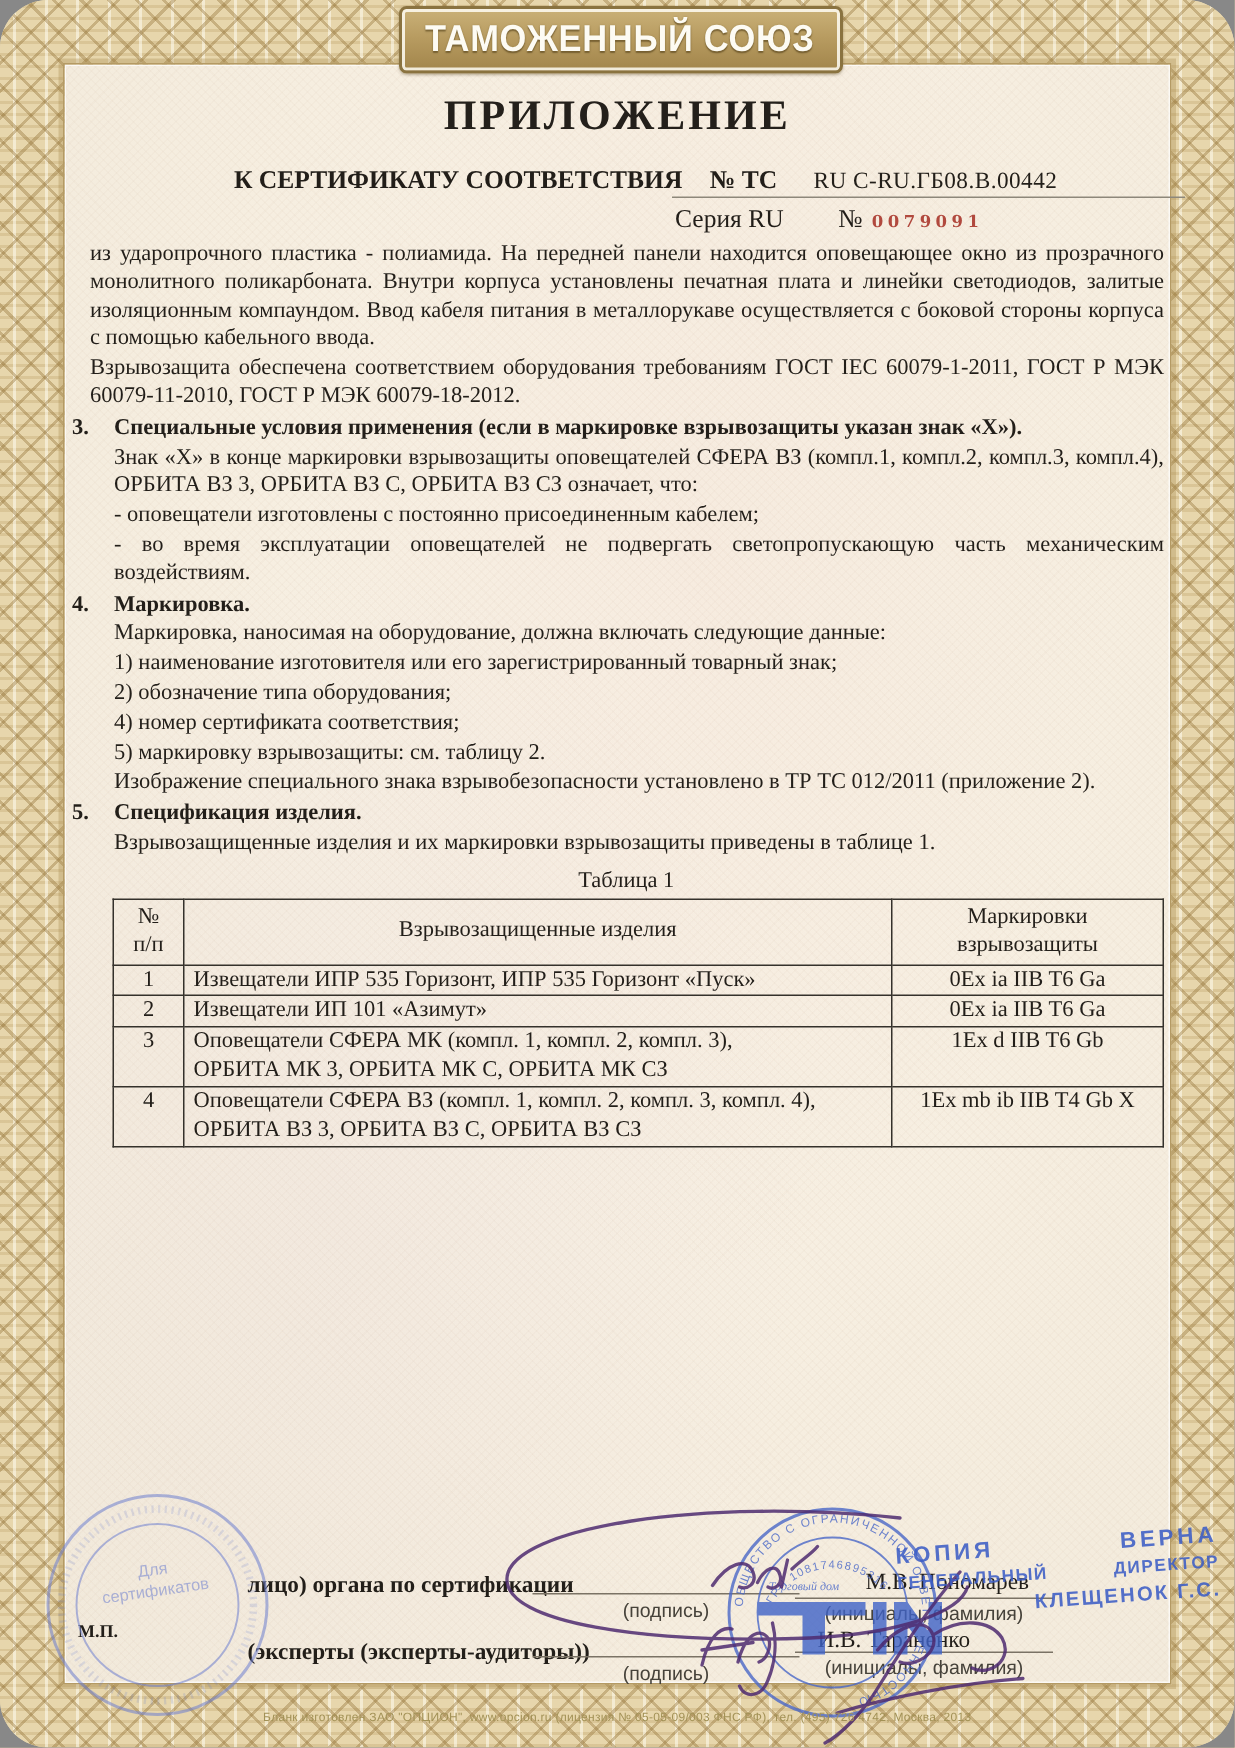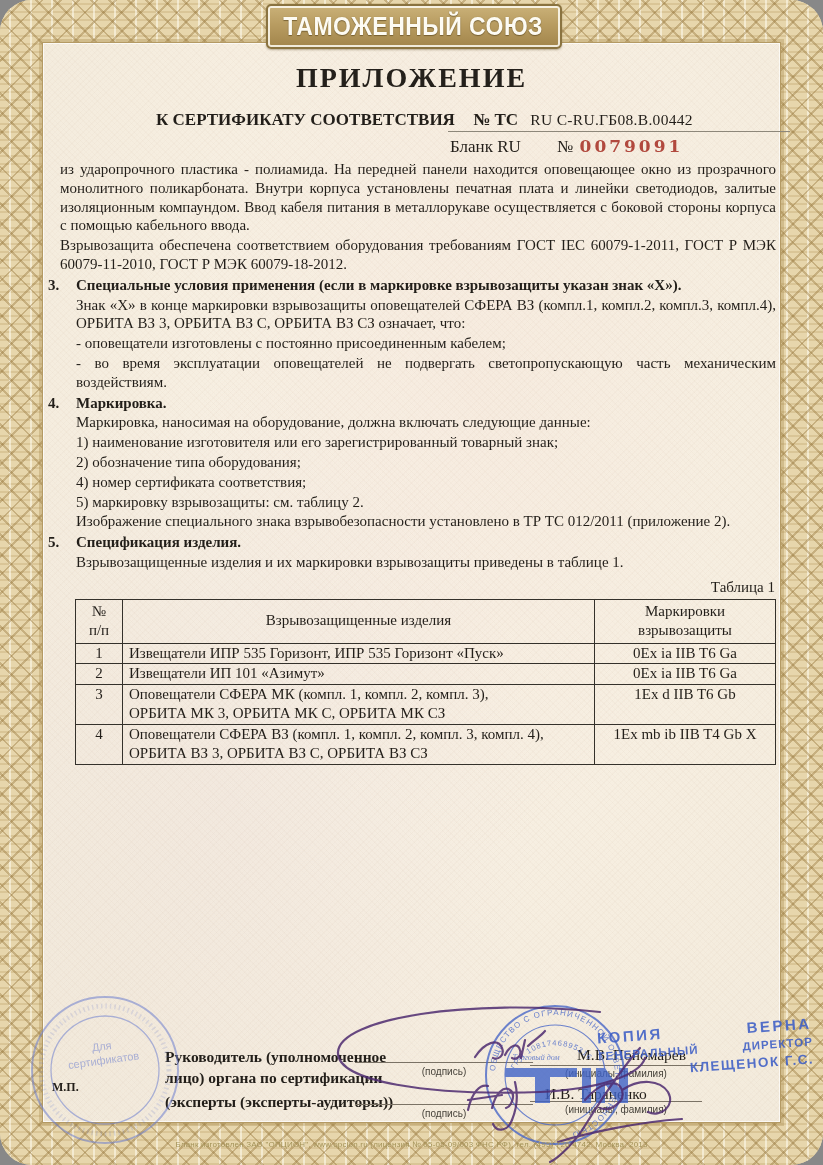--- a/index.html
+++ b/index.html
@@ -43,52 +43,52 @@
     text-shadow:0 1px 1px rgba(90,70,30,.65), 0 0 1px rgba(120,95,40,.5);
   }
   
   .title{
     position:absolute;z-index:2;top:62px;left:0;width:100%;text-align:center;
     font-size:28px;font-weight:700;letter-spacing:2px;color:#24201b;
   }
   .cert-line{
     position:absolute;z-index:2;top:110px;left:156px;font-size:17px;font-weight:700;white-space:nowrap;
   }
-  .cert-number{font-weight:400;font-size:15.5px;letter-spacing:.3px;padding-left:8px;}
+  .cert-number{font-weight:400;font-size:15.5px;letter-spacing:.3px;padding-left:8px;margin-left:12px;}
   .cert-underline{position:absolute;z-index:2;top:131px;left:448px;width:342px;border-bottom:1px solid #8d877a;}
   .series-line{
     position:absolute;z-index:2;top:136px;left:450px;font-size:17px;white-space:nowrap;
   }
   .series-line .gap{display:inline-block;width:28px;}
   .serial{
-    font-family:"DejaVu Serif", serif;font-weight:700;font-size:17px;
+    font-family:"DejaVu Serif", serif;font-weight:700;font-size:11px;
     color:#b1493e;letter-spacing:3px;padding-left:6px;
   }
   
   .content{
     position:absolute;z-index:2;left:60px;top:160px;width:716px;
     font-size:15px;line-height:18.8px;text-align:justify;
   }
   .content p{margin:0 0 1px 0;}
   .sec{position:relative;margin:2px 0 1px 16px;}
   .sec-num{position:absolute;left:-28px;top:0;font-weight:700;}
   .sec-head{font-weight:700;}
   
-  .tbl-caption{margin:6px 1px 2px 0;text-align:right;}
+  .tbl-caption{margin:6px 1px 2px 0;text-align:center;}
   table.spec{border-collapse:collapse;margin-left:15px;width:700px;table-layout:fixed;}
   table.spec th,table.spec td{border:1px solid #34312b;padding:0 6px;font-size:15px;line-height:19.5px;font-weight:400;vertical-align:middle;}
   table.spec th{text-align:center;padding:2px 4px;}
   td.c1{text-align:center;}
   td.c2{text-align:left;padding-left:9px;}
   td.c3{text-align:center;}
   
   .mp{position:absolute;z-index:3;left:52px;top:1080px;font-size:12px;font-weight:700;}
   .sig-label{position:absolute;z-index:3;left:165px;width:280px;font-size:15.5px;font-weight:700;line-height:21px;}
   .sig-line{position:absolute;z-index:3;border-bottom:1px solid #7a7265;}
-  .sig-caption{position:absolute;z-index:3;font-size:10px;color:#46423a;text-align:center;font-family:"Liberation Sans", sans-serif;}
+  .sig-caption{position:absolute;z-index:3;font-size:13px;color:#46423a;text-align:center;font-family:"Liberation Sans", sans-serif;}
   .sig-name{position:absolute;z-index:3;font-size:15.5px;white-space:nowrap;}
   
   .copy-stamp{
     position:absolute;z-index:4;left:598px;top:1022px;width:215px;
     transform:rotate(-4deg);color:#3d5ec6;opacity:.88;
     font-family:"Liberation Sans", sans-serif;font-weight:700;
   }
   .copy-l1{display:flex;justify-content:space-between;font-size:15px;letter-spacing:2.5px;}
   .copy-l2{display:flex;justify-content:space-between;font-size:11.5px;letter-spacing:1px;margin-top:4px;}
   .copy-l3{text-align:right;font-size:13.5px;letter-spacing:1.5px;margin-top:4px;}
@@ -114,21 +114,21 @@
   <div class="title">ПРИЛОЖЕНИЕ</div>
 
   <div class="cert-line">
     <span>К СЕРТИФИКАТУ СООТВЕТСТВИЯ</span>
     <span style="padding-left:14px;">№ ТС</span>
     <span class="cert-number">RU C-RU.ГБ08.В.00442</span>
   </div>
   <div class="cert-underline"></div>
 
   <div class="series-line">
-    <span>Бланк</span>
+    <span>Серия</span>
     <span>RU</span>
     <span class="gap"></span>
     <span>№</span><span class="serial">0079091</span>
   </div>
 
   <div class="content">
     <p>из ударопрочного пластика - полиамида. На передней панели находится оповещающее окно из прозрачного монолитного поликарбоната. Внутри корпуса установлены печатная плата и линейки светодиодов, залитые изоляционным компаундом. Ввод кабеля питания в металлорукаве осуществляется с боковой стороны корпуса с помощью кабельного ввода.</p>
     <p>Взрывозащита обеспечена соответствием оборудования требованиям ГОСТ IEC 60079-1-2011, ГОСТ Р МЭК 60079-11-2010, ГОСТ Р МЭК 60079-18-2012.</p>
 
     <div class="sec">
@@ -210,21 +210,20 @@
           </td>
           <td class="c3" style="vertical-align:top;">1Ex mb ib IIB T4 Gb X</td>
         </tr>
       </tbody>
     </table>
   </div>
 
   <div class="mp">М.П.</div>
 
   <div class="sig-label" style="top:1046px;">
-    <div>Руководитель (уполномоченное</div>
     <div>лицо) органа по сертификации</div>
   </div>
   <div class="sig-line" style="left:355px;top:1062px;width:178px;"></div>
   <div class="sig-caption" style="left:355px;top:1066px;width:178px;">(подпись)</div>
   <div class="sig-name" style="left:543px;top:1046px;margin-left:34px;">М.В. Пономарев</div>
   <div class="sig-line" style="left:530px;top:1065px;width:172px;"></div>
   <div class="sig-caption" style="left:530px;top:1068px;width:172px;">(инициалы, фамилия)</div>
 
   <div class="sig-label" style="top:1091px;">
     <div>(эксперты (эксперты-аудиторы))</div>

